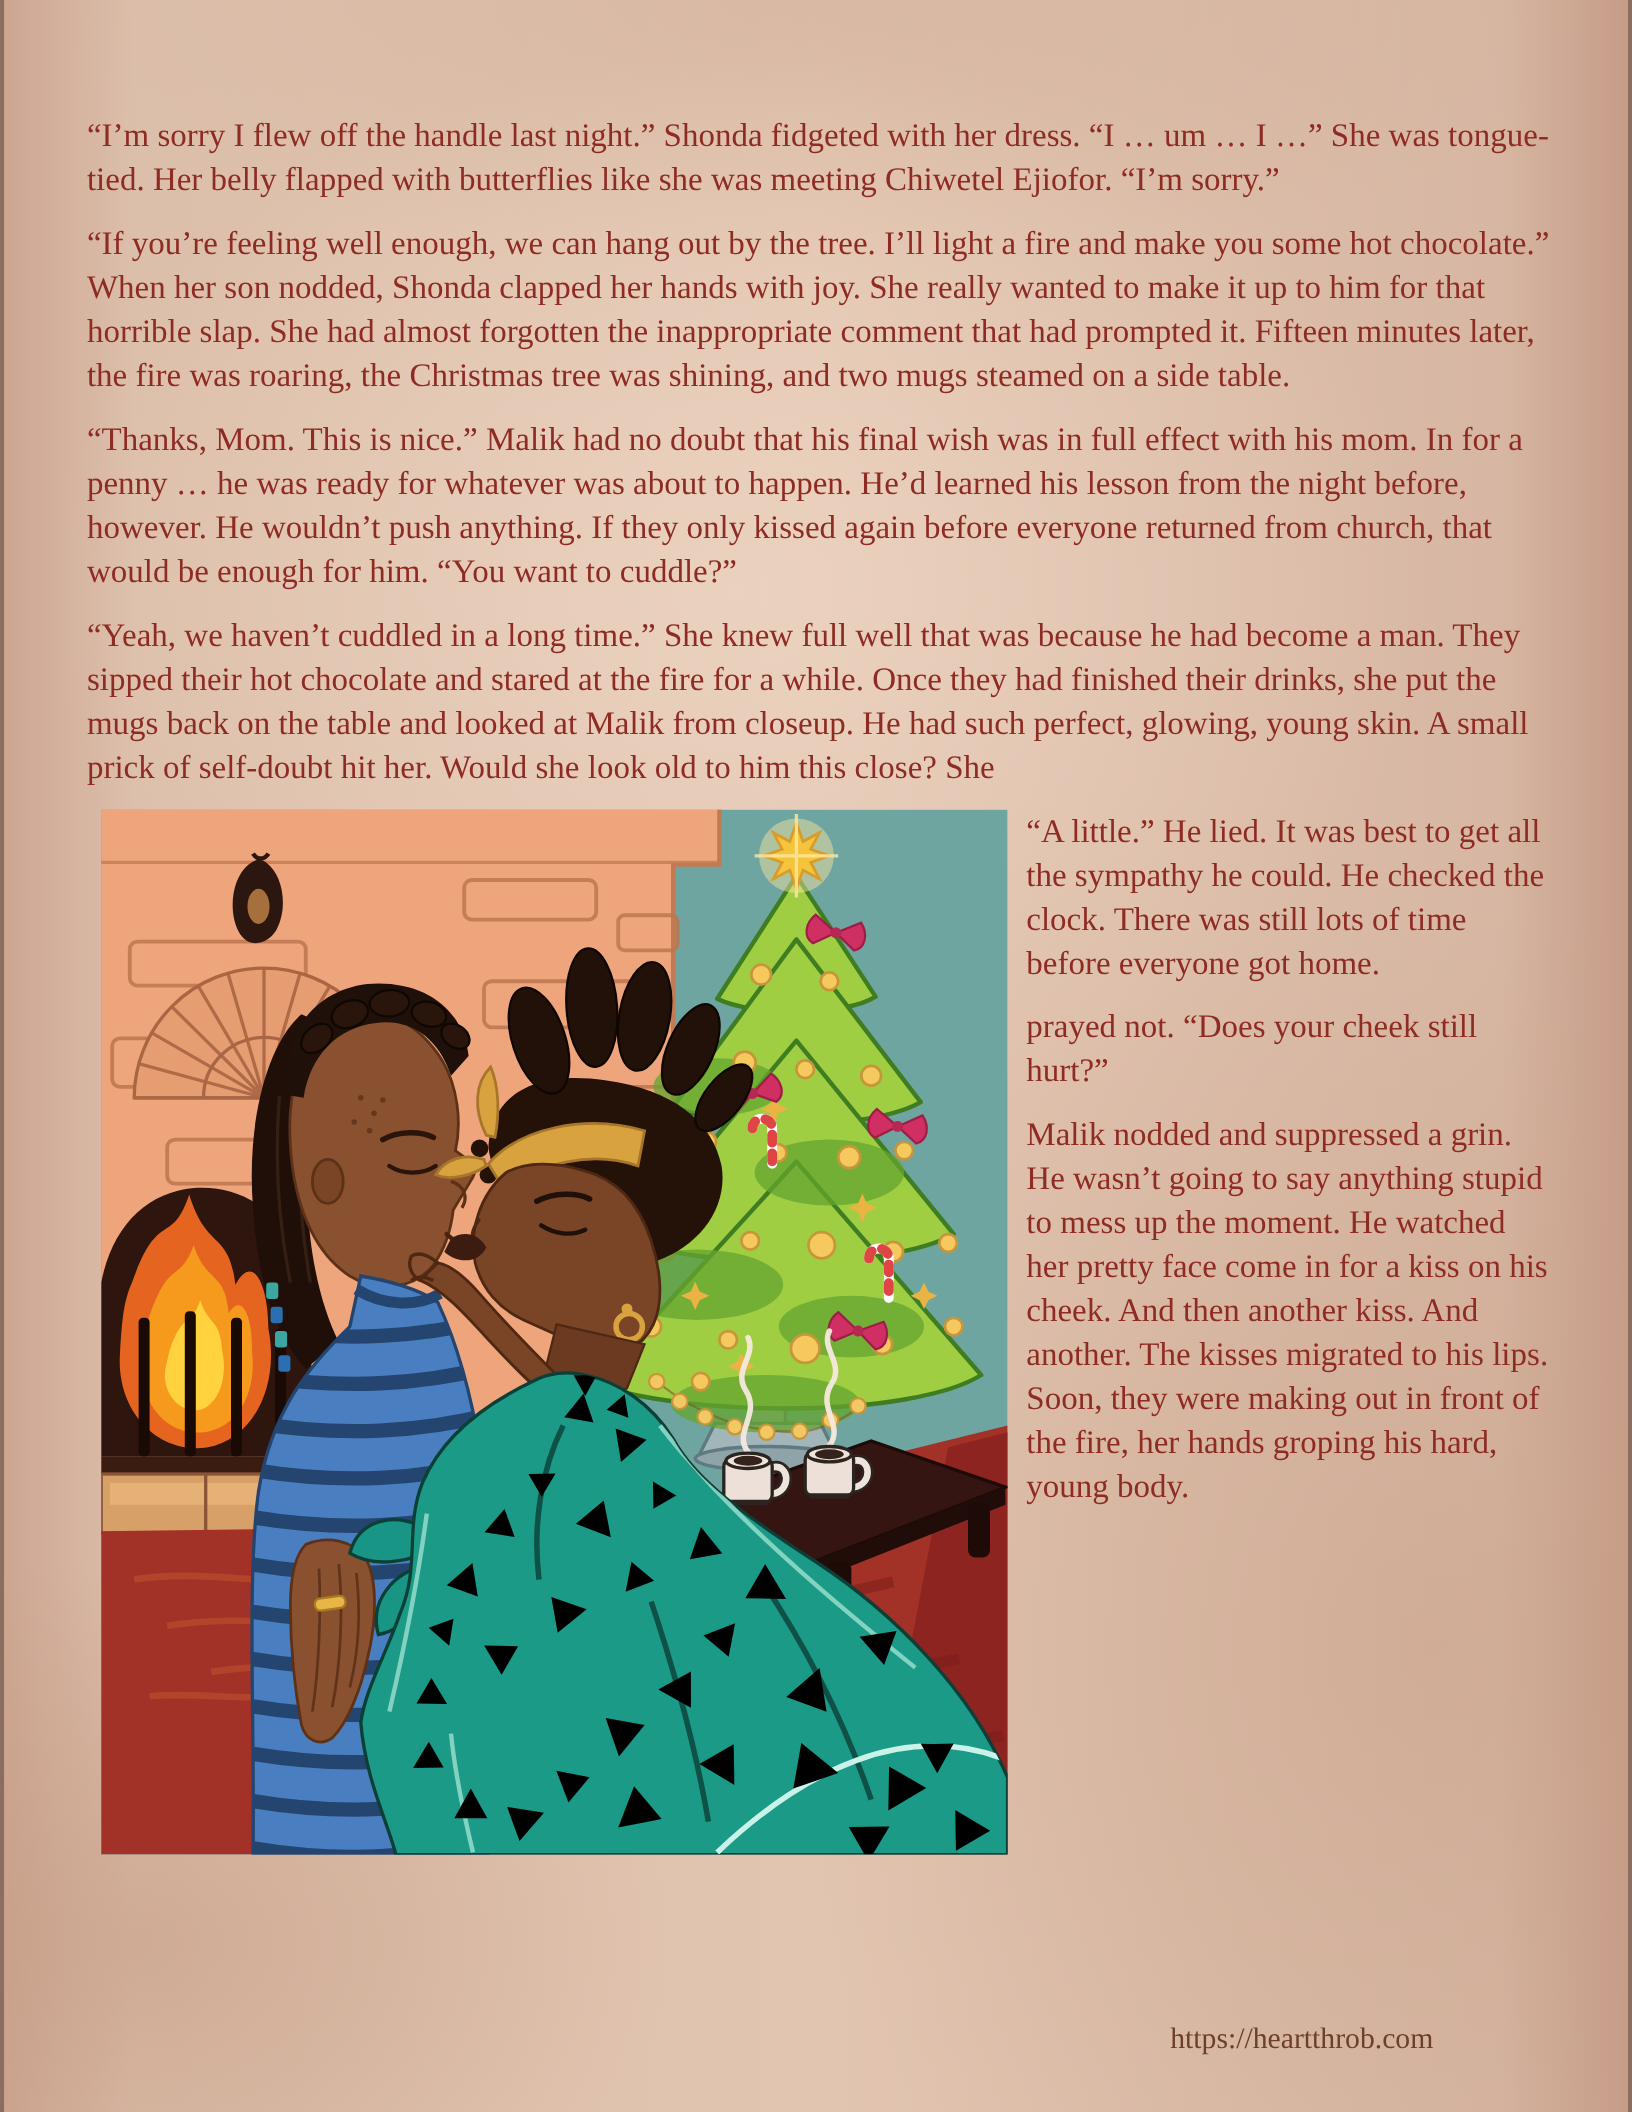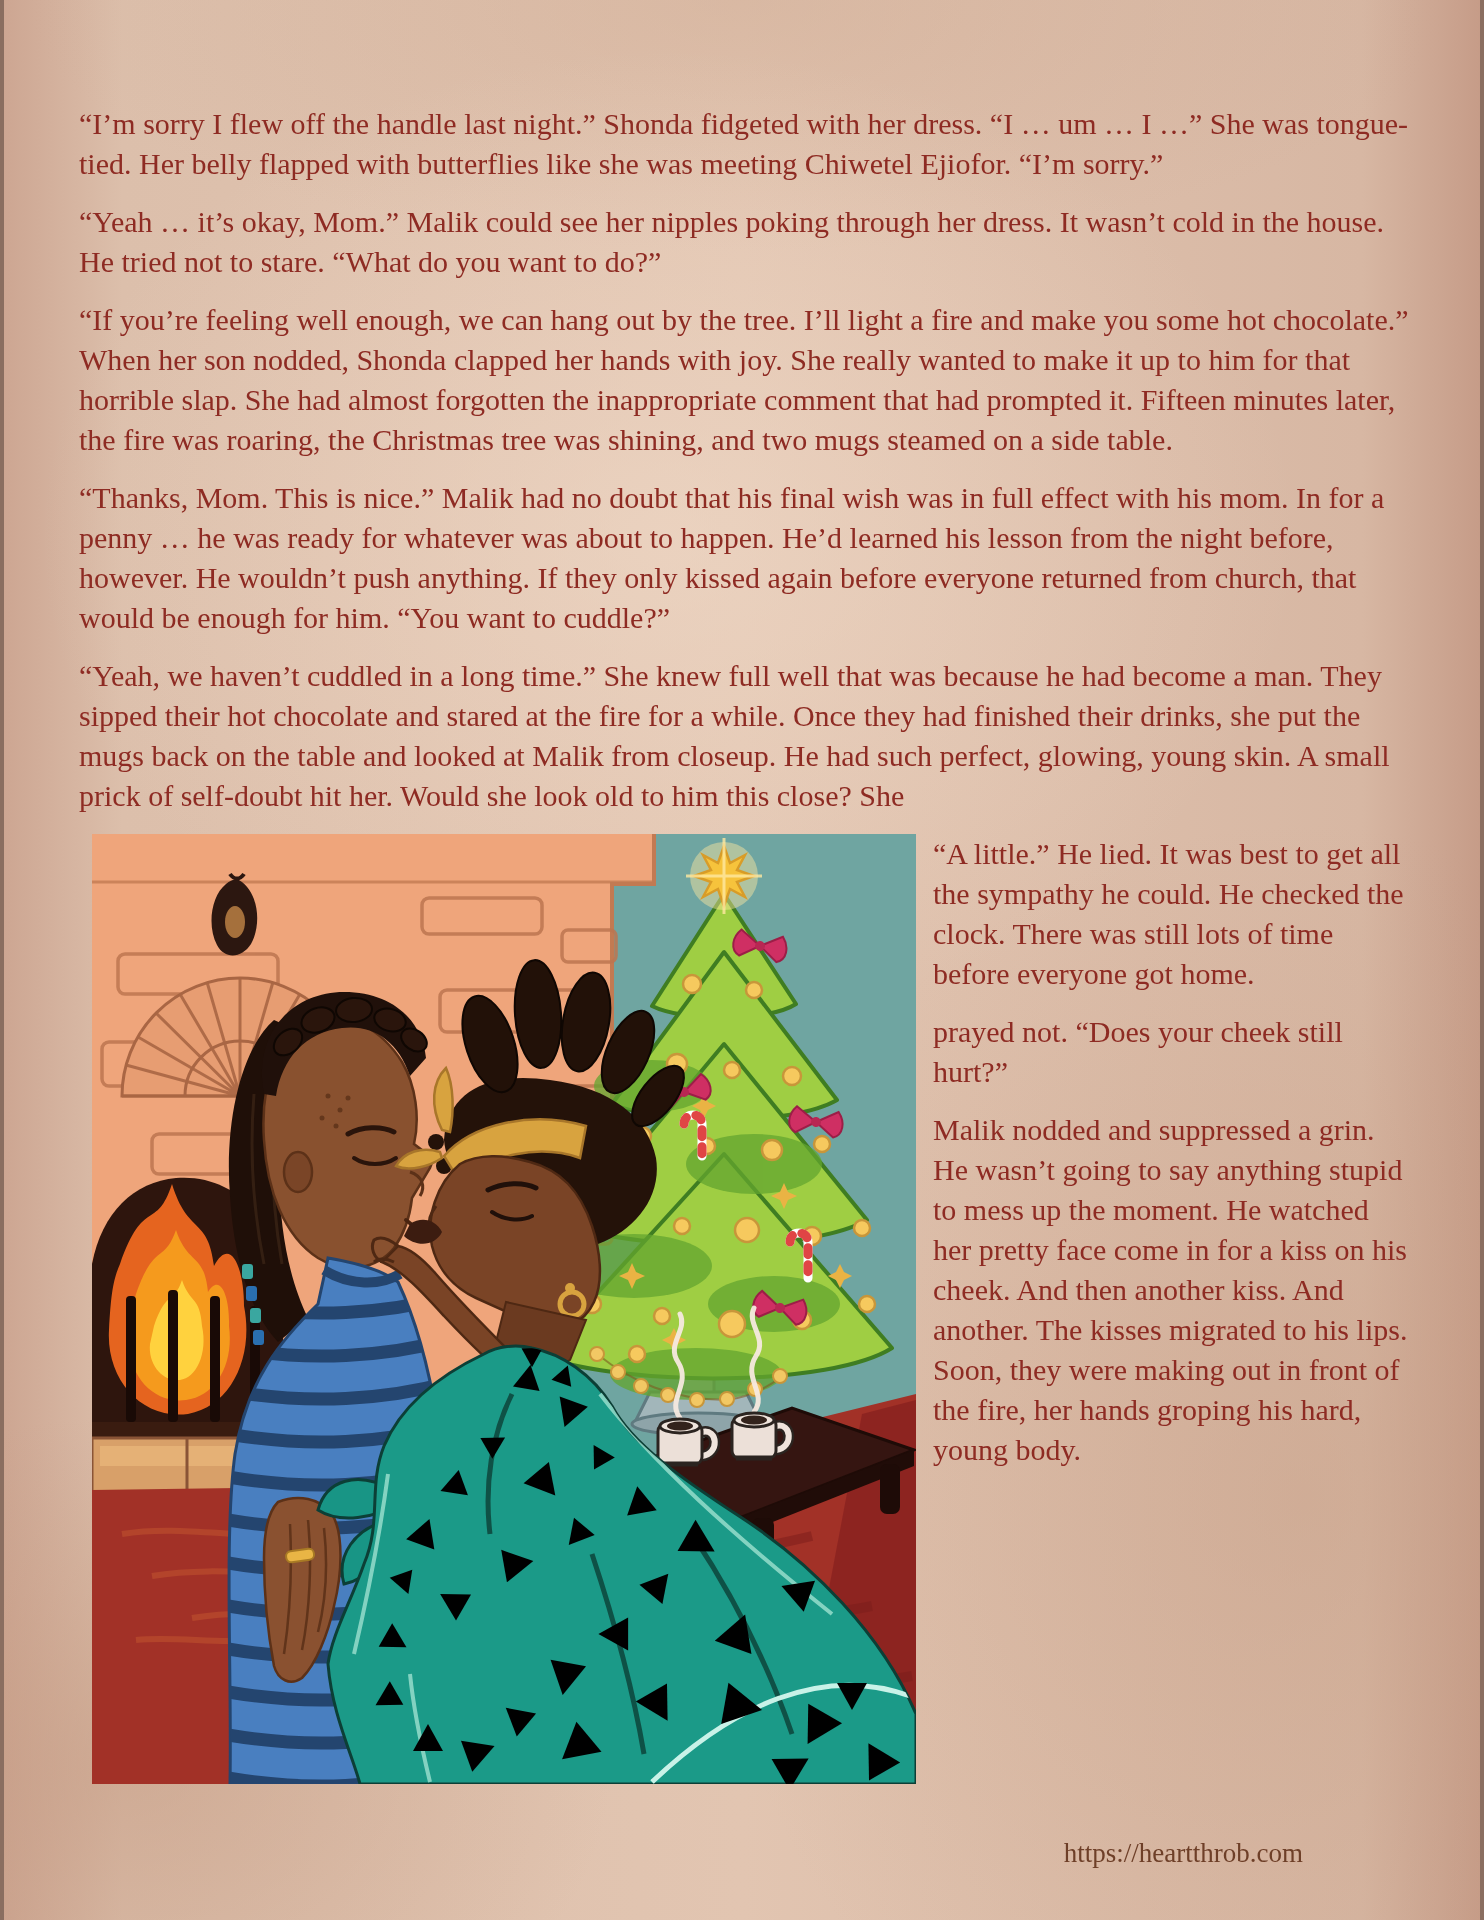--- a/index.html
+++ b/index.html
@@ -27,21 +27,20 @@
   .ln { fill:none; }
   .bead { fill:#f2c864; stroke:#c8963a; stroke-width:2; }
   .orn { fill:#f6c95e; stroke:#c8963a; stroke-width:2.5; }
 </style>
 </head>
 <body>
 
 <div class="page">
   <div class="content">
     <p>“I’m sorry I flew off the handle last night.” Shonda fidgeted with her dress. “I … um … I …” She was tongue-tied. Her belly flapped with butterflies like she was meeting Chiwetel Ejiofor. “I’m sorry.”</p>
-    <p>“Yeah … it’s okay, Mom.” Malik could see her nipples poking through her dress. It wasn’t cold in the house. He tried not to stare. “What do you want to do?”</p>
     <p>“If you’re feeling well enough, we can hang out by the tree. I’ll light a fire and make you some hot chocolate.” When her son nodded, Shonda clapped her hands with joy. She really wanted to make it up to him for that horrible slap. She had almost forgotten the inappropriate comment that had prompted it. Fifteen minutes later, the fire was roaring, the Christmas tree was shining, and two mugs steamed on a side table.</p>
     <p>“Thanks, Mom. This is nice.” Malik had no doubt that his final wish was in full effect with his mom. In for a penny … he was ready for whatever was about to happen. He’d learned his lesson from the night before, however. He wouldn’t push anything. If they only kissed again before everyone returned from church, that would be enough for him. “You want to cuddle?”</p>
     <p>“Yeah, we haven’t cuddled in a long time.” She knew full well that was because he had become a man. They sipped their hot chocolate and stared at the fire for a while. Once they had finished their drinks, she put the mugs back on the table and looked at Malik from closeup. He had such perfect, glowing, young skin. A small prick of self-doubt hit her. Would she look old to him this close? She</p>
 
     <div class="media-row">
       <div class="illustration-box">
         <svg viewBox="0 0 824 950" xmlns="http://www.w3.org/2000/svg">
           <defs>
             <path id="tri" d="M0,-16 L15,11 L-15,11 Z"></path>
             <g id="bow">

